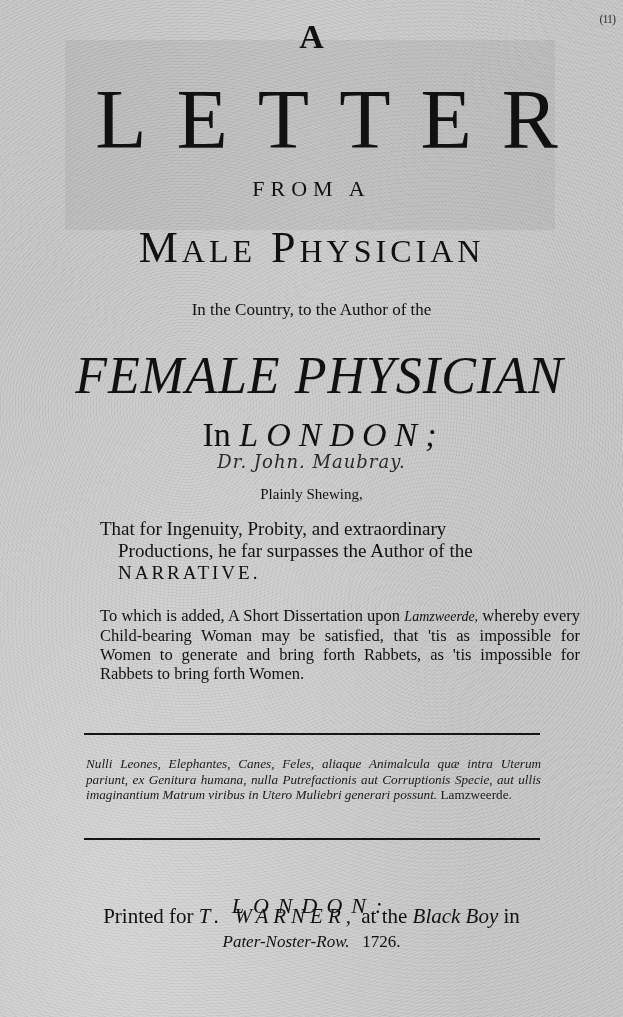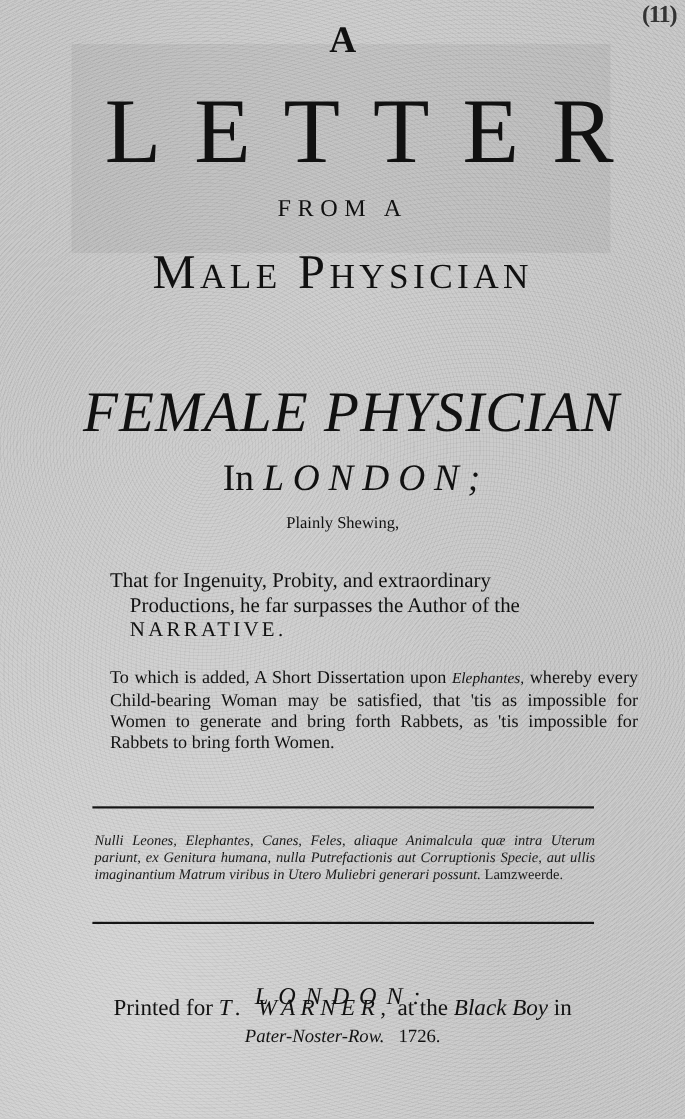--- a/index.html
+++ b/index.html
@@ -16,38 +16,38 @@
       radial-gradient(ellipse at 20% 90%, rgba(255,255,255,0.25), rgba(0,0,0,0) 50%),
       repeating-radial-gradient(circle at 30% 40%, rgba(0,0,0,0.05) 0 1px, rgba(0,0,0,0) 1px 3px),
       repeating-radial-gradient(circle at 70% 60%, rgba(0,0,0,0.04) 0 1px, rgba(0,0,0,0) 1px 4px),
       #c9c9c9;
   }
   .band {
     position:absolute; left:65px; top:40px; width:490px; height:190px;
     background:rgba(0,0,0,0.05);
   }
   .folio {
-    position:absolute; top:0px; right:8px;
-    font-size:22px; color:#333; letter-spacing:-1px;font-weight:bold;
+    position:absolute; top:12px; right:8px;
+    font-size:12px; color:#333; letter-spacing:-1px;
   }
   .abs { position:absolute; left:0; width:623px; text-align:center; white-space:nowrap; }
   .t-a { top:18px; font-size:34px; font-weight:bold; }
   .t-letter { top:78px; font-size:84px; letter-spacing:30px; padding-left:30px; font-weight:normal; line-height:1; }
   .t-from { top:176px; font-size:22px; letter-spacing:6px; }
   .t-male { top:222px; font-size:44px; letter-spacing:4px; }
   .t-male .small { font-size:32px; }
   .t-country { top:300px; font-size:17px; }
   .t-female { top:346px; font-size:52px; font-style:italic; letter-spacing:1px; padding-left:8px; }
   .t-inlondon { top:416px; font-size:34px;margin-left:12px; }
   .t-inlondon .london { font-style:italic; letter-spacing:8px; }
   .t-hand {
     top:451px; font-size:18px; font-style:italic; color:#2a2a2a;
     font-family:"DejaVu Serif",serif; letter-spacing:1px;
   }
-  .t-plainly { top:468px; font-size:15px; }
+  .t-plainly { top:486px; font-size:15px; }
   .para {
     position:absolute; left:76px; width:480px;
     font-size:19px; line-height:22px; text-align:justify;margin-left:24px;
   }
   .para .indent { display:block; padding-left:18px; }
   .p1 { top:518px; }
   .p1 .narr { letter-spacing:3px; }
   .p2 { top:606px; font-size:16.5px; line-height:19px; }
   .p2 .gen { font-style:italic; font-size:14px; }
   .rule {
@@ -78,38 +78,40 @@
 
   <div class="abs t-a">A</div>
   <div class="abs t-letter">LETTER</div>
   <div class="abs t-male">
     <span>M</span><span class="small">ALE</span>
     <span>P</span><span class="small">HYSICIAN</span>
   </div>
 
   <div class="abs t-from">FROM A</div>
 
+  <div class="abs t-country">In the Country, to the Author of the</div>
   <div class="abs t-female">FEMALE PHYSICIAN</div>
 
   <div class="abs t-inlondon">
     <span>In</span>
     <span class="london">LONDON;</span>
   </div>
 
+  <div class="abs t-hand">Dr. John. Maubray.</div>
   <div class="abs t-plainly">Plainly Shewing,</div>
 
   <div class="para p1">
     <span>That for Ingenuity, Probity, and extraordinary</span>
     <span class="indent">Productions, he far surpasses the Author of the</span>
     <span class="indent narr">NARRATIVE.</span>
   </div>
 
   <div class="para p2">
     <span>To which is added, A Short Dissertation upon</span>
-    <span class="gen">Elephantes,</span>
+    <span class="gen">Lamzweerde,</span>
     <span>whereby every Child-bearing Woman may be satisfied, that 'tis as impossible for Women to generate and bring forth Rabbets, as 'tis impossible for Rabbets to bring forth Women.</span>
   </div>
 
   <div class="rule r1"></div>
 
   <div class="latin">
     <span>Nulli Leones, Elephantes, Canes, Feles, aliaque Animalcula quæ intra Uterum pariunt, ex Genitura humana, nulla Putrefactionis aut Corruptionis Specie, aut ullis imaginantium Matrum viribus in Utero Muliebri generari possunt.</span>
     <span class="source">Lamzweerde.</span>
   </div>
 

